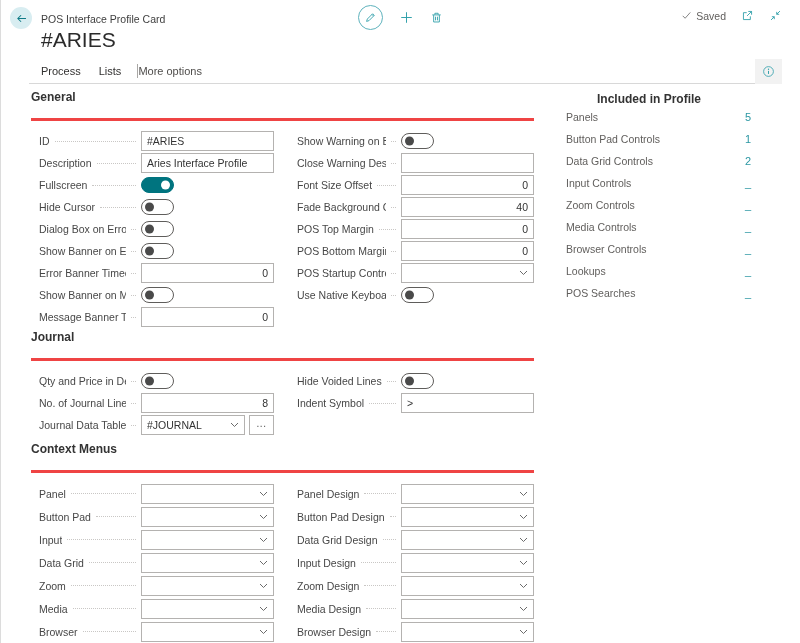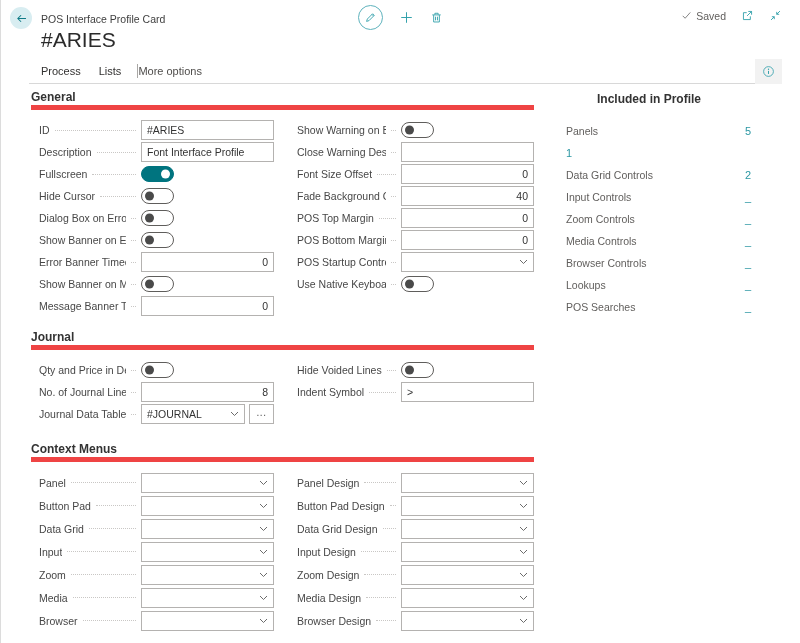--- a/index.html
+++ b/index.html
@@ -24,21 +24,21 @@
   .cmdbar { position:absolute; left:28px; top:59px; width:753px; height:25px;
     border-bottom:1px solid #d8d8d8; display:flex; align-items:center; }
   .cmd-tab { font-size:11px; color:#323130; margin-left:12px; cursor:pointer; white-space:nowrap; }
   .cmd-tab.first { margin-left:12px; }
   .cmd-sep { width:1px; height:14px; background:#a9a7a5; margin-left:16px; }
   .cmd-more { font-size:11px; color:#4f4d4b; cursor:pointer; }
   .info-btn { margin-left:auto; width:27px; height:25px; background:#f2f2f2;
     display:flex; align-items:center; justify-content:center; cursor:pointer; }
   
   .section { position:absolute; left:30px; width:503px; }
-  .section-title { font-size:12px; font-weight:bold; color:#333; padding:0 0 1px 0; border-bottom:5px solid #ef4444; }
+  .section-title { font-size:12px; font-weight:bold; color:#333; padding:0 0 14px 0; border-bottom:3px solid #ef4444; }
   .cols { position:relative; margin-top:9px; }
   .col { position:absolute; top:0; }
   .col-left { left:8px; width:235px; }
   .col-right { left:266px; width:237px; }
   .frow { display:flex; align-items:center; height:22px; }
   #sec-context .frow { height:23px; }
   .flabel { font-size:10.5px; color:#474747; white-space:nowrap; flex:0 1 auto; overflow:hidden; }
   .fdots { flex:1 1 auto; min-width:5px; margin:0 5px; height:3px; align-self:center;
     border-bottom:1px dotted #c9c7c5; transform:translateY(-1px); }
   .fctl { flex:0 0 133px; width:133px; display:flex; align-items:center; }
@@ -55,21 +55,21 @@
     align-items:center; padding:0 5px; font-size:10.5px; color:#333; cursor:pointer; }
   .dd .chev { margin-left:auto; flex:0 0 auto; }
   .ddwrap { width:100%; display:flex; align-items:center; }
   .ddwrap .dd { flex:1 1 auto; }
   .assist { flex:0 0 25px; width:25px; height:20px; border:1px solid #b4b2b0; background:#fff;
     margin-left:4px; display:flex; align-items:center; justify-content:center;
     font-size:10px; color:#555; cursor:pointer; letter-spacing:0.5px; padding-bottom:4px; }
   
   .factbox { position:absolute; left:565px; top:92px; width:185px; }
   .factbox-title { font-size:12px; font-weight:bold; color:#333;padding-left:31px; }
-  .factrows { margin-top:14px; }
+  .factrows { }
   .factrow { display:flex; align-items:center; height:22px; }
   .factlabel { font-size:10.5px; color:#605e5c; flex:1 1 auto; white-space:nowrap; overflow:hidden; }
   .factvalue { font-size:11px; color:#2b97a3; cursor:pointer; }
 </style>
 </head>
 <body>
 
 <div class="page">
 
   <div class="back-btn">
@@ -141,21 +141,21 @@
     <span class="fctl">
       <span class="ibox">#ARIES</span>
 
     </span>
   </div>
 
   <div class="frow">
     <span class="flabel">Description</span>
     <span class="fdots"></span>
     <span class="fctl">
-      <span class="ibox">Font Interface Profile</span>
+      <span class="ibox">Aries Interface Profile</span>
 
     </span>
   </div>
 
   <div class="frow">
     <span class="flabel">Fullscreen</span>
     <span class="fdots"></span>
     <span class="fctl">
 
       <span class="tgl on">
@@ -414,36 +414,36 @@
         <span></span>
         <svg class="chev" width="9" height="6" viewBox="0 0 9 6">
           <path d="M1 1 L4.5 4.5 L8 1" stroke="#6b6b6b" stroke-width="1" fill="none"></path>
         </svg>
       </span>
 
     </span>
   </div>
 
   <div class="frow">
+    <span class="flabel">Input</span>
+    <span class="fdots"></span>
+    <span class="fctl">
+
+      <span class="dd">
+        <span></span>
+        <svg class="chev" width="9" height="6" viewBox="0 0 9 6">
+          <path d="M1 1 L4.5 4.5 L8 1" stroke="#6b6b6b" stroke-width="1" fill="none"></path>
+        </svg>
+      </span>
+
+    </span>
+  </div>
+
+  <div class="frow">
     <span class="flabel">Data Grid</span>
-    <span class="fdots"></span>
-    <span class="fctl">
-
-      <span class="dd">
-        <span></span>
-        <svg class="chev" width="9" height="6" viewBox="0 0 9 6">
-          <path d="M1 1 L4.5 4.5 L8 1" stroke="#6b6b6b" stroke-width="1" fill="none"></path>
-        </svg>
-      </span>
-
-    </span>
-  </div>
-
-  <div class="frow">
-    <span class="flabel">Input</span>
     <span class="fdots"></span>
     <span class="fctl">
 
       <span class="dd">
         <span></span>
         <svg class="chev" width="9" height="6" viewBox="0 0 9 6">
           <path d="M1 1 L4.5 4.5 L8 1" stroke="#6b6b6b" stroke-width="1" fill="none"></path>
         </svg>
       </span>
 
@@ -606,20 +606,21 @@
 
   <div class="factbox">
     <div class="factbox-title">Included in Profile</div>
     <div class="factrows">
   <div class="factrow">
     <span class="factlabel">Panels</span>
     <span class="factvalue">5</span>
   </div>
 
   <div class="factrow">
+    <span class="factlabel">Button Pad Controls</span>
     <span class="factvalue">1</span>
   </div>
 
   <div class="factrow">
     <span class="factlabel">Data Grid Controls</span>
     <span class="factvalue">2</span>
   </div>
 
   <div class="factrow">
     <span class="factlabel">Input Controls</span>

